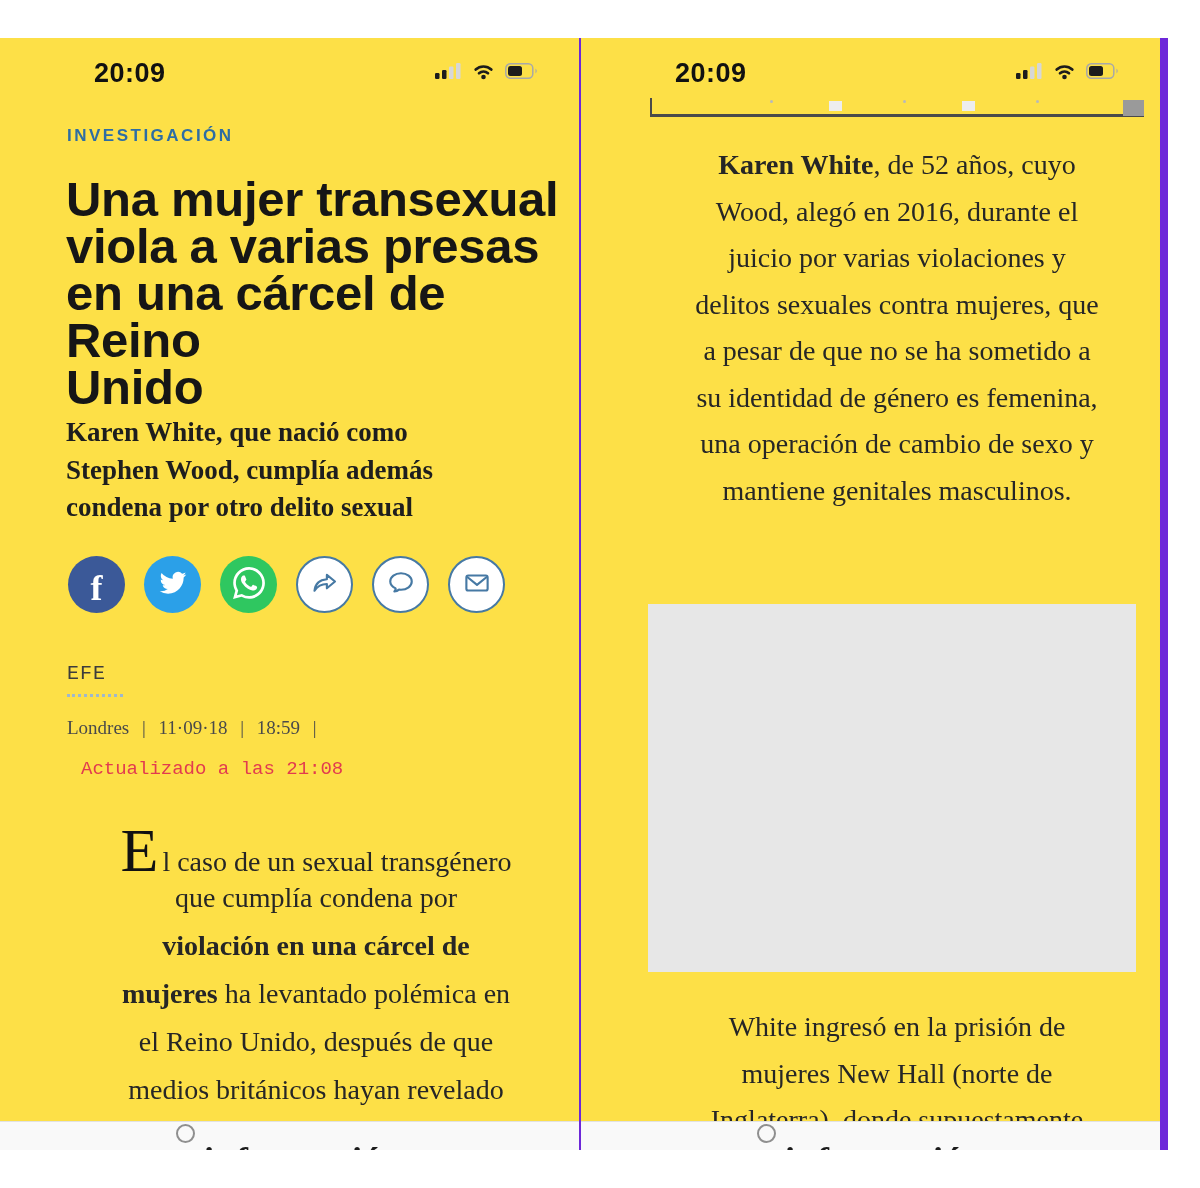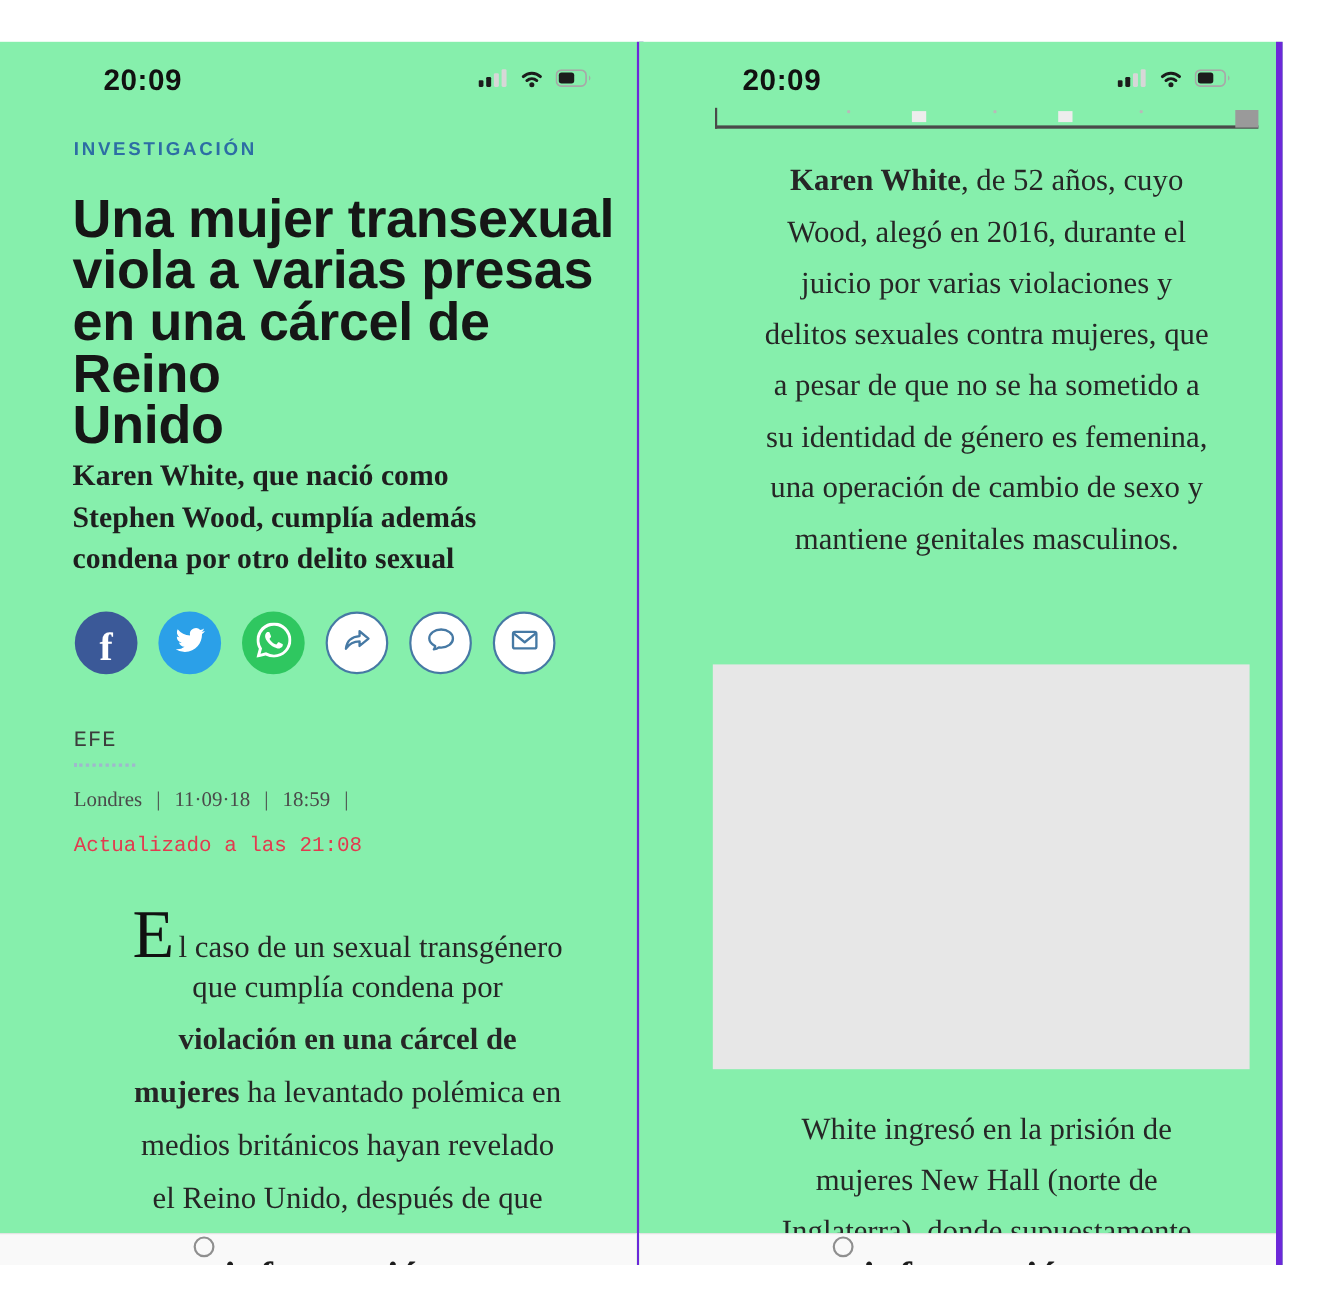--- a/index.html
+++ b/index.html
@@ -1,22 +1,22 @@
 <!DOCTYPE html>
 <html style="--accent-blue: #2d6da4; --alert-red: #e23b4f; --fb: #3b5998; --tw: #2ba0e8; --wa: #2fc760; --icon-outline: #4679a4;"><head>
 <meta charset="utf-8">
 <style>
   html,body{margin:0;padding:0;}
   body{
     width:1200px;height:1188px;position:relative;background:#ffffff;
     font-family:"Liberation Sans",sans-serif;color:#1a1a1a;overflow:hidden;
   }
   .panel{
-    position:absolute;top:38px;width:579px;height:1112px;background:#86efac;
-    border-right:6px solid #6d28d9;overflow:hidden;
+    position:absolute;top:38px;width:579px;height:1112px;background:#fde047;
+    border-right:8px solid #6d28d9;overflow:hidden;
   }
   #panel-left{left:0;}
   #panel-right{left:581px;}
 
   
   .statusbar{position:absolute;top:18px;left:0;width:100%;height:36px;}
   .status-time{position:absolute;left:94px;top:2px;font-size:27px;font-weight:700;letter-spacing:.5px;color:#111;}
   .status-icons{position:absolute;right:41px;top:6px;display:flex;align-items:center;gap:9px;}
 
   
@@ -35,21 +35,21 @@
   .share-btn.filled-wa{background:var(--wa,#2fc760);}
   .share-btn.outline{background:#fff;border:2px solid var(--icon-outline,#4679a4);width:53px;height:53px;}
   .fb-f{color:#fff;font-size:36px;font-weight:700;transform:translateY(3px);font-family:"Liberation Serif",serif;}
 
   
   .agency{position:absolute;left:67px;top:624px;font-family:"Liberation Mono","DejaVu Sans Mono",monospace;
     font-size:20px;color:#3c3c3c;letter-spacing:1px;text-decoration:none;}
   .agency-dots{position:absolute;left:67px;top:656px;width:56px;border-top:3px dotted #9fb8cc;}
   .dateline{position:absolute;left:67px;top:679px;font-family:Liberation Serif, serif;
     font-size:19px;color:#4a4a4a;word-spacing:8px;}
-  .updated{position:absolute;left:67px;top:720px;font-family:"Liberation Mono","DejaVu Sans Mono",monospace;
+  .updated{position:absolute;left:81px;top:720px;font-family:"Liberation Mono","DejaVu Sans Mono",monospace;
     font-size:19px;color:var(--alert-red,#e23b4f);}
 
   
   .body-block{position:absolute;left:66px;width:500px;font-family:"Liberation Serif","DejaVu Serif",serif;
     font-size:28px;color:#262626;text-align:center;}
   #left-body{top:788px;}
   .bline{height:48px;line-height:48px;white-space:nowrap;}
   .dropcap{font-size:62px;line-height:48px;font-weight:400;margin-right:4px;color:#111;}
   .b{font-weight:700;}
 
@@ -165,22 +165,22 @@
   <a class="agency" href="#">EFE</a>
   <div class="agency-dots"></div>
   <div class="dateline">Londres | 11·09·18 | 18:59 |</div>
   <div class="updated">Actualizado a las 21:08</div>
 
   <div class="body-block" id="left-body">
     <div class="bline"><span class="dropcap">E</span><span>l caso de un sexual transgénero</span></div>
     <div class="bline">que cumplía condena por</div>
     <div class="bline b">violación en una cárcel de</div>
     <div class="bline"><span class="b">mujeres</span><span> ha levantado polémica en</span></div>
+    <div class="bline">el Reino Unido, después de que</div>
     <div class="bline">medios británicos hayan revelado</div>
-    <div class="bline">el Reino Unido, después de que</div>
   </div>
 
   <div class="footer-strip">
     <span class="brand-ring"></span><span class="brand">información</span>
   </div>
 </div>
 
 <div class="panel" id="panel-right">
 
   <div class="statusbar">

